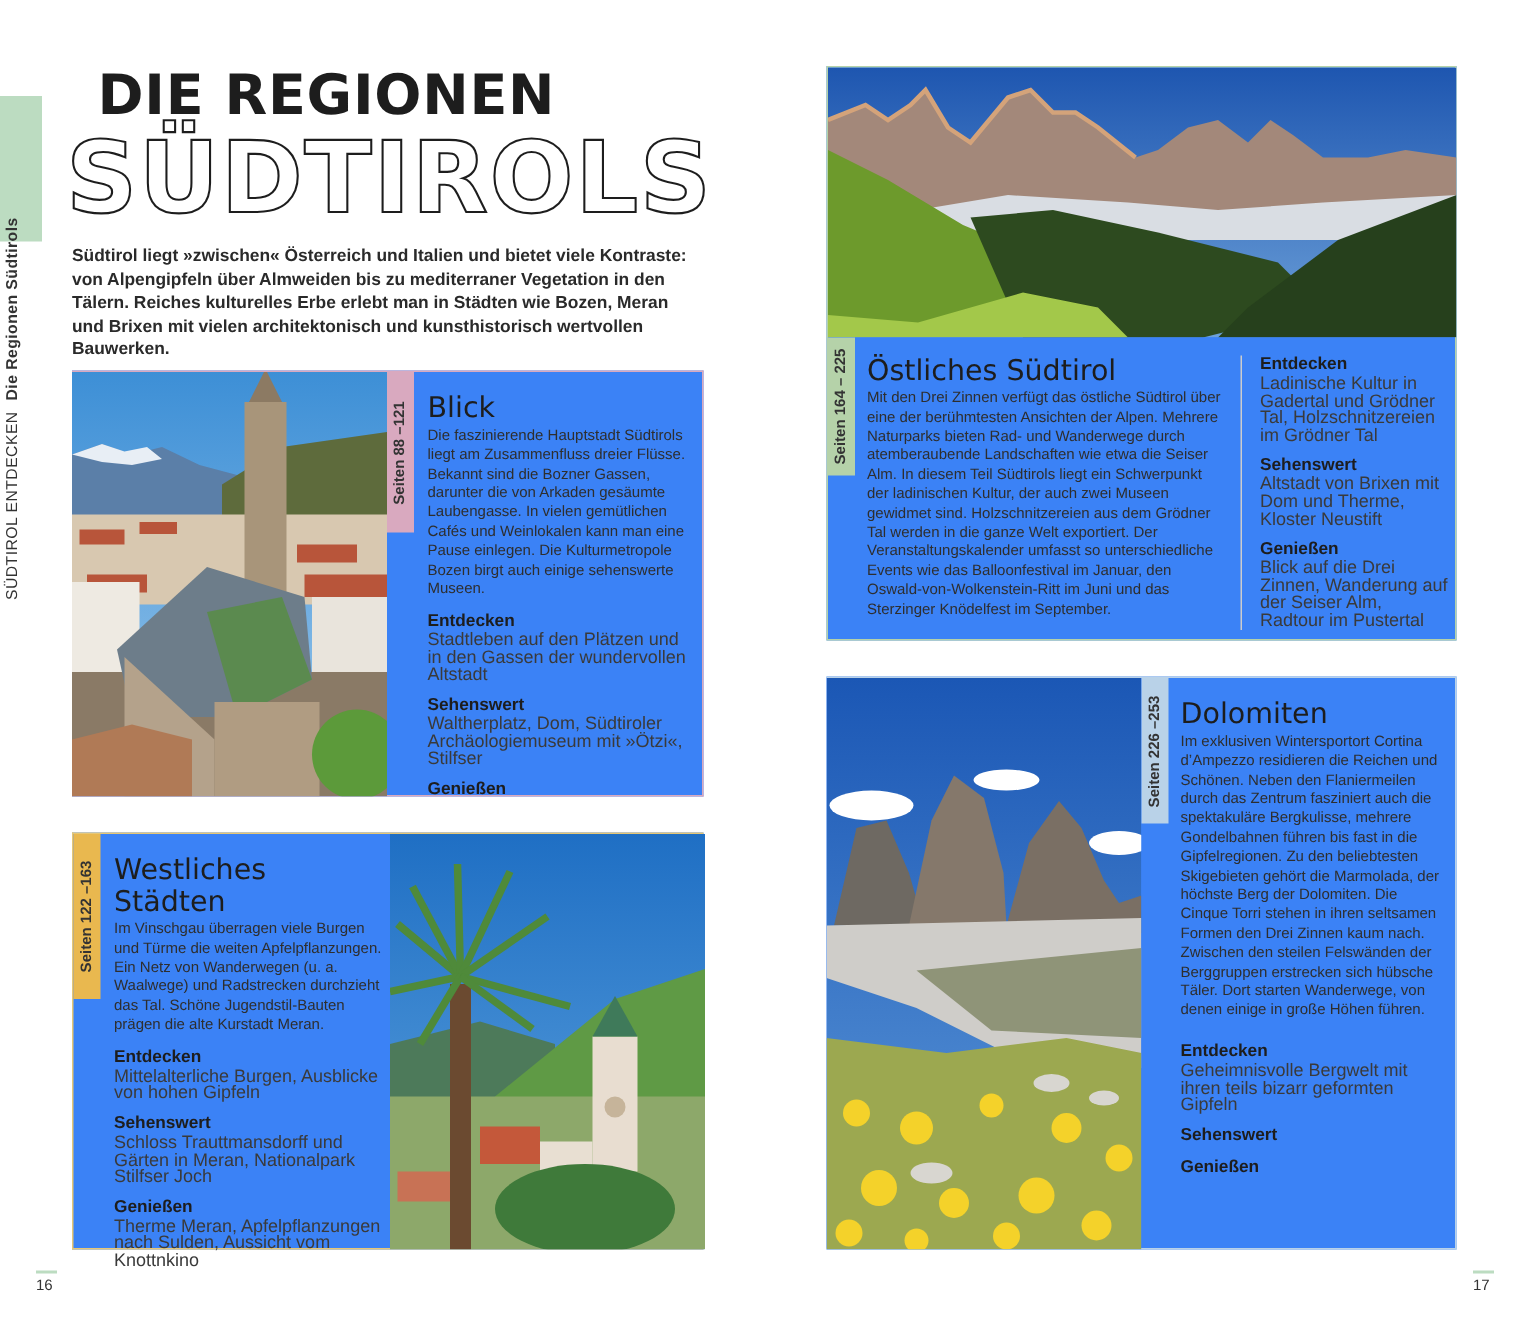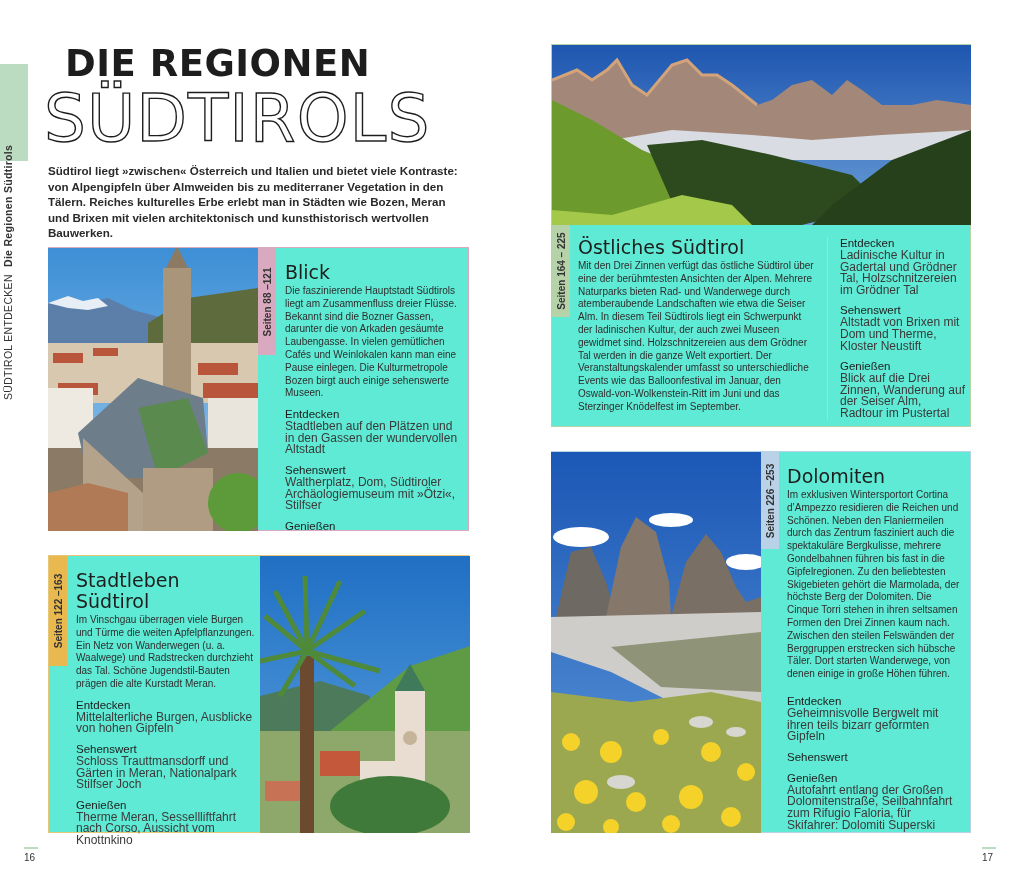--- a/index.html
+++ b/index.html
@@ -10,31 +10,31 @@
   .page-left { left: 0; width: 510px; }
   .page-right { left: 510px; width: 510px; }
 
   .side-tab { position: absolute; left: 0; top: 64px; width: 28px; height: 97px; background: #bcdcc1; }
   .side-label { position: absolute; left: 2px; top: 400px; transform-origin: left top; transform: rotate(-90deg); white-space: nowrap; font-size: 10.5px; color: #333; letter-spacing: 0.3px; }
   .side-label .sub { text-transform: uppercase; font-weight: normal; }
   .side-label .main { font-weight: bold; margin-left: 4px; }
 
   .title1 { position: absolute; left: 65px; top: 42px; font-family: "DejaVu Sans", sans-serif; font-weight: bold; font-size: 37px; letter-spacing: 0.5px; color: #1d1d1d; }
   .title2 { position: absolute; left: 44px; top: 80px; font-family: "DejaVu Sans", sans-serif; font-weight: 200; font-size: 66px; letter-spacing: 1px; color: #1d1d1d; -webkit-text-stroke: 0; transform: scaleX(1.0); }
-  .title2 span { font-weight: normal; color: transparent; -webkit-text-stroke: 1.4px #1d1d1d; }
+  .title2 span { font-weight: bold; color: transparent; -webkit-text-stroke: 1.4px #1d1d1d; }
 
   .intro { position: absolute; left: 48px; top: 163px; width: 420px; font-size: 11.6px; line-height: 15.5px; font-weight: bold; color: #2a2a2a; }
 
-  .card { position: absolute; background: #5eead4; }
+  .card { position: absolute; background: #3b82f6; }
   .card .tab { position: absolute; width: 18px; }
   .card .tab span { position: absolute; left: 50%; top: 50%; transform: translate(-50%, -50%) rotate(-90deg); white-space: nowrap; font-size: 10px; font-weight: bold; color: #333; }
   .card h2 { font-family: "DejaVu Sans", sans-serif; font-weight: normal; font-size: 19px; color: #1d1d1d; line-height: 21px; }
   .card p.body { font-size: 10px; line-height: 12.8px; color: #2e2e2e; margin-top: 2px; }
   .card .sect { margin-top: 8px; }
-  .card .sect h3 { font-size: 11.5px; font-weight: normal; color: #1d1d1d; line-height: 13px; }
+  .card .sect h3 { font-size: 11.5px; font-weight: bold; color: #1d1d1d; line-height: 13px; }
   .card .sect p { font-size: 12px; line-height: 11.6px; color: #3a3a3a; }
 
   .photo { position: absolute; overflow: hidden; }
 
   
   #bozen { left: 48px; top: 247px; width: 421px; height: 284px; border: 1px solid #d9a9bf; border-left: none; }
   #bozen .photo { left: 0; top: 0; width: 210px; height: 283px; }
   #bozen .tab { left: 210px; top: 0; height: 107px; background: #d9a9bf; }
   #bozen .text { position: absolute; left: 237px; top: 14px; width: 175px; }
 
@@ -129,33 +129,33 @@
         <h3>Genießen</h3>
       </div>
     </div>
   </div>
 
   <div class="card" id="west">
     <div class="tab">
         <span>Seiten 122 –163</span>
       </div>
     <div class="text">
-      <h2 style="width:110px;">Stadtleben Südtirol</h2>
+      <h2 style="width:110px;">Westliches Städten</h2>
       <p class="body">Im Vinschgau überragen viele Burgen und Türme die weiten Apfelpflanzungen. Ein Netz von Wanderwegen (u. a. Waalwege) und Radstrecken durchzieht das Tal. Schöne Jugendstil-Bauten prägen die alte Kurstadt Meran.</p>
       <div class="sect">
         <h3>Entdecken</h3>
         <p>Mittelalterliche Burgen, Ausblicke von hohen Gipfeln</p>
       </div>
       <div class="sect">
         <h3>Sehenswert</h3>
         <p>Schloss Trauttmansdorff und Gärten in Meran, Nationalpark Stilfser Joch</p>
       </div>
       <div class="sect">
         <h3>Genießen</h3>
-        <p>Therme Meran, Sessellliftfahrt nach Corso, Aussicht vom Knottnkino</p>
+        <p>Therme Meran, Apfelpflanzungen nach Sulden, Aussicht vom Knottnkino</p>
       </div>
     </div>
     <div class="photo">
       <svg width="210" height="277" viewBox="0 0 210 277" preserveAspectRatio="none">
         <defs>
           <linearGradient id="mrsky" x1="0" y1="0" x2="0" y2="1">
             <stop offset="0" stop-color="#1f6fc4"></stop>
               <stop offset="1" stop-color="#5ea3de"></stop>
           </linearGradient>
         </defs>
@@ -281,19 +281,18 @@
       <p class="body">Im exklusiven Wintersportort Cortina d’Ampezzo residieren die Reichen und Schönen. Neben den Flaniermeilen durch das Zentrum fasziniert auch die spektakuläre Bergkulisse, mehrere Gondelbahnen führen bis fast in die Gipfelregionen. Zu den beliebtesten Skigebieten gehört die Marmolada, der höchste Berg der Dolomiten. Die Cinque Torri stehen in ihren seltsamen Formen den Drei Zinnen kaum nach. Zwischen den steilen Felswänden der Berggruppen erstrecken sich hübsche Täler. Dort starten Wanderwege, von denen einige in große Höhen führen.</p>
       <div class="sect" style="margin-top:14px;">
         <h3>Entdecken</h3>
         <p>Geheimnisvolle Bergwelt mit ihren teils bizarr geformten Gipfeln</p>
       </div>
       <div class="sect">
         <h3>Sehenswert</h3>
       </div>
       <div class="sect">
         <h3>Genießen</h3>
-        <p>Autofahrt entlang der Großen Dolomitenstraße, Seilbahnfahrt zum Rifugio Faloria, für Skifahrer: Dolomiti Superski</p>
       </div>
     </div>
   </div>
 
   <div class="pnum pnum-right">17</div>
 </div>
 
 </body></html>

